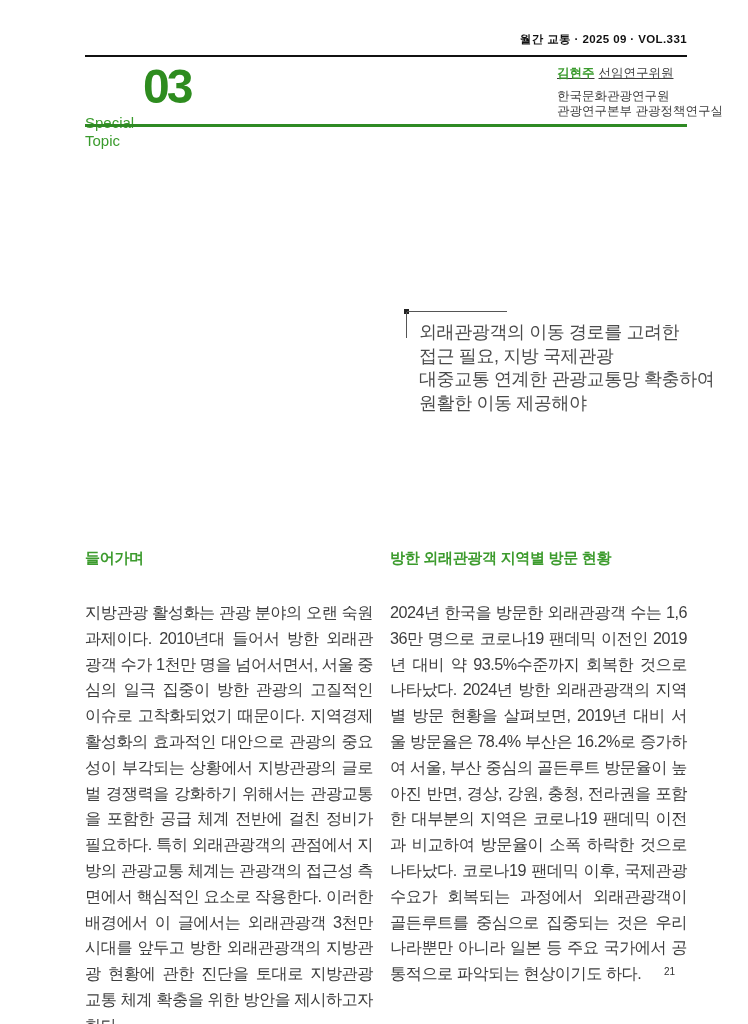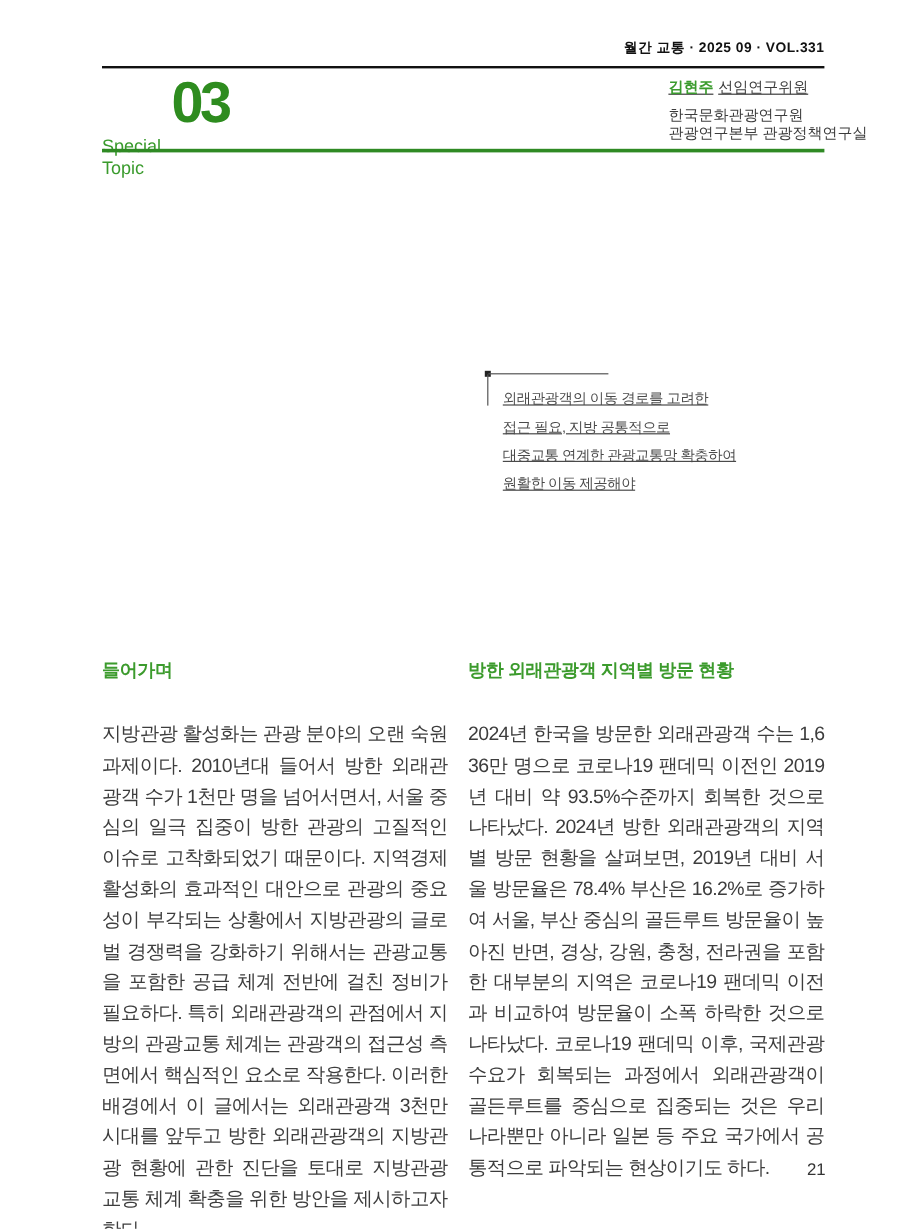--- a/index.html
+++ b/index.html
@@ -60,43 +60,43 @@
   .callout-line-h {
     position: absolute; top: 2px; left: 3px;
     width: 100px; height: 0; border-top: 1.5px solid #555;
   }
   .callout-line-v {
     position: absolute; top: 3px; left: 2px;
     height: 26px; width: 0; border-left: 1.5px solid #555;
   }
   .callout-text {
     padding: 12px 0 0 15px;
-    color: #4a4a4a; font-size: 12px; line-height: 23.5px;
-    letter-spacing: -0.4px; white-space: nowrap; text-decoration: underline;
+    color: #4a4a4a; font-size: 18px; line-height: 23.5px;
+    letter-spacing: -0.4px; white-space: nowrap;
   }
 
   
   .columns {
     position: absolute; top: 549px; left: 85px; width: 602px;
     display: grid; grid-template-columns: 288px 297px; column-gap: 17px;
   }
   .col-heading {
     color: #3c9b2d; font-size: 15px; font-weight: 700;
     letter-spacing: -0.3px; margin-bottom: 32px;
   }
   .col-body {
     color: #3d3d3d; font-size: 16.2px; line-height: 25.8px;
     text-align: justify; word-break: break-all;
     letter-spacing: -0.5px;
   }
 
   
   .page-number {
-    position: absolute; top: 966px; right: 60px;
-    font-size: 14px; color: #333;
+    position: absolute; top: 966px; right: 73px;
+    font-size: 10px; color: #333;
   }
 </style>
 </head>
 <body>
 
 <div class="page">
 
   <div class="masthead">월간 교통 · 2025 09 · VOL.331</div>
   <div class="top-rule"></div>
 
@@ -116,21 +116,21 @@
 
   <div class="green-rule"></div>
 
 
   <div class="callout">
     <div class="callout-dot"></div>
     <div class="callout-line-h"></div>
     <div class="callout-line-v"></div>
     <div class="callout-text">
       <div>외래관광객의 이동 경로를 고려한</div>
-      <div>접근 필요, 지방 공통적으로</div>
+      <div>접근 필요, 지방 국제관광</div>
       <div>대중교통 연계한 관광교통망 확충하여</div>
       <div>원활한 이동 제공해야</div>
     </div>
   </div>
 
   <div class="columns">
     <div class="col">
       <h2 class="col-heading">들어가며</h2>
       <p class="col-body">지방관광 활성화는 관광 분야의 오랜 숙원 과제이다. 2010년대 들어서 방한 외래관광객 수가 1천만 명을 넘어서면서, 서울 중심의 일극 집중이 방한 관광의 고질적인 이슈로 고착화되었기 때문이다. 지역경제 활성화의 효과적인 대안으로 관광의 중요성이 부각되는 상황에서 지방관광의 글로벌 경쟁력을 강화하기 위해서는 관광교통을 포함한 공급 체계 전반에 걸친 정비가 필요하다. 특히 외래관광객의 관점에서 지방의 관광교통 체계는 관광객의 접근성 측면에서 핵심적인 요소로 작용한다. 이러한 배경에서 이 글에서는 외래관광객 3천만 시대를 앞두고 방한 외래관광객의 지방관광 현황에 관한 진단을 토대로 지방관광 교통 체계 확충을 위한 방안을 제시하고자 한다.</p>
     </div>

